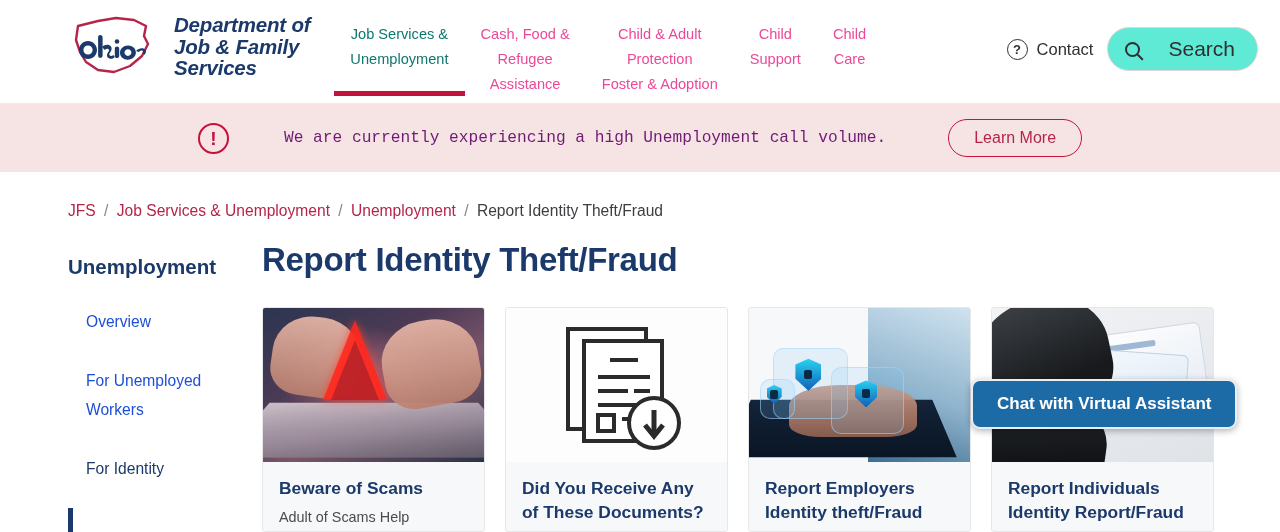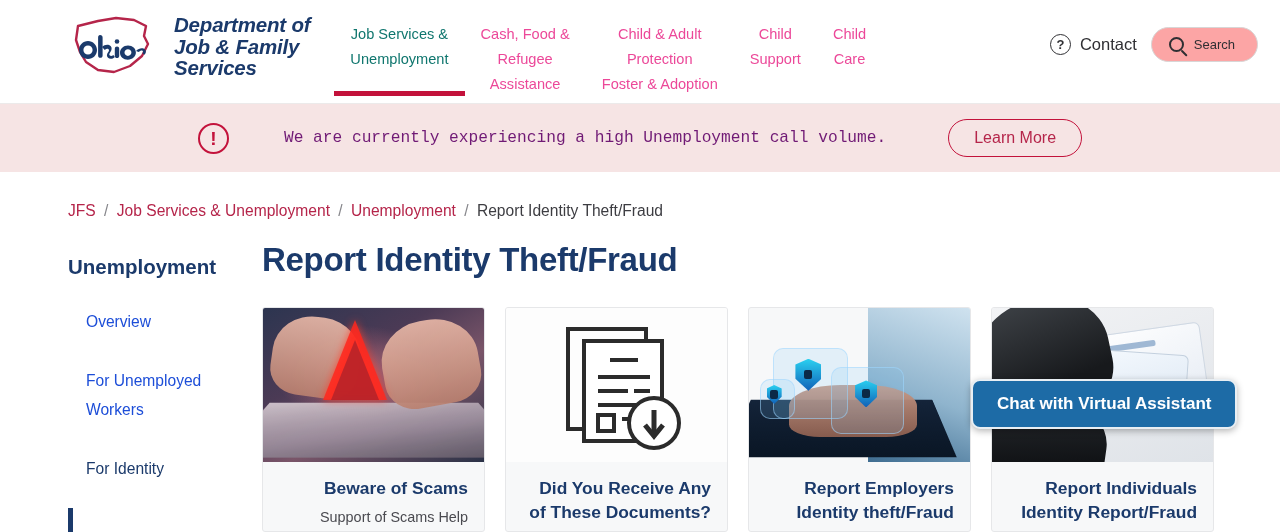--- a/index.html
+++ b/index.html
@@ -63,24 +63,24 @@
   .contact{
     display:flex;align-items:center;gap:9px;
     font-size:16.5px;color:#2f2f33;cursor:pointer;
   }
   .q-icon{
     width:21px;height:21px;border:1.7px solid #2f2f33;border-radius:50%;
     display:flex;align-items:center;justify-content:center;
     font-size:13px;font-weight:bold;line-height:1;color:#2f2f33;
   }
   .search-btn{
-    display:flex;align-items:center;gap:10px;
+    display:flex;align-items:center;gap:28px;
     border:1.5px solid #d8d6d6;border-radius:26px;
     padding:9px 22px 9px 17px;
-    font-size:13px;color:#2f2f33;background:#fca5a5;cursor:pointer;
+    font-size:21px;color:#2f2f33;background:#5eead4;cursor:pointer;
   }
   .search-glyph{
     width:15px;height:15px;border:2.2px solid #2f2f33;border-radius:50%;
     position:relative;flex:none;
   }
   .search-glyph:after{
     content:"";position:absolute;right:-6px;bottom:-4px;
     width:8px;height:2.4px;background:#2f2f33;
     transform:rotate(45deg);border-radius:2px;
   }
@@ -143,21 +143,20 @@
   }
 
   
   .cards{display:flex;gap:20px;}
   .card{
     width:223px;flex:none;
     background:#f7f8f9;
     border:1px solid #e6e7e9;
     border-radius:3px;
     overflow:hidden;
-    text-align:right;
   }
   .card-img{height:154px;width:100%;position:relative;overflow:hidden;}
   .card-body{padding:14px 16px 0 16px;}
   .card-title{
     font-size:17.4px;font-weight:bold;color:#1b3a6b;line-height:24px;
   }
   .card-desc{font-size:14.4px;color:#4a4a50;line-height:21px;padding-top:7px;}
 
   
   .img-laptop{
@@ -374,21 +373,21 @@
       <div class="card">
         <div class="card-img img-laptop">
           <div class="keys"></div>
           <div class="hand-l"></div>
           <div class="hand-r"></div>
           <div class="tri"></div>
           <div class="tri-in"></div>
         </div>
         <div class="card-body">
           <div class="card-title">Beware of Scams</div>
-          <div class="card-desc">Support of Scams Help</div>
+          <div class="card-desc">Adult of Scams Help</div>
         </div>
       </div>
 
       <div class="card">
         <div class="card-img img-doc">
           <svg width="150" height="132" viewBox="0 0 150 132">
             <rect x="26" y="10" width="78" height="100" fill="none" stroke="#2b2b2b" stroke-width="4"></rect>
             <rect x="42" y="22" width="78" height="100" fill="#ffffff" stroke="#2b2b2b" stroke-width="4"></rect>
             <line x1="68" y1="41" x2="96" y2="41" stroke="#2b2b2b" stroke-width="4"></line>
             <line x1="56" y1="58" x2="108" y2="58" stroke="#2b2b2b" stroke-width="4"></line>

